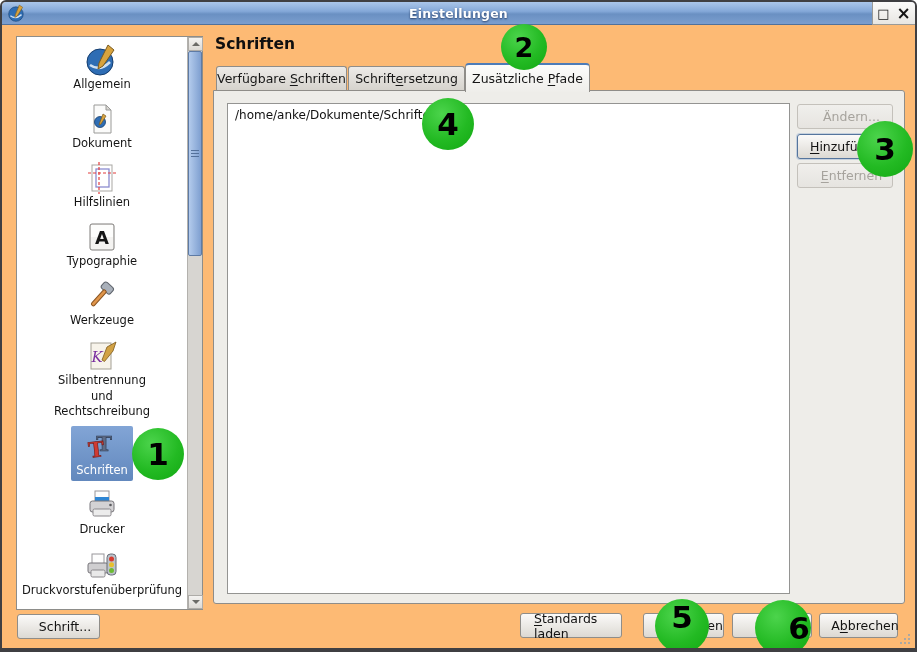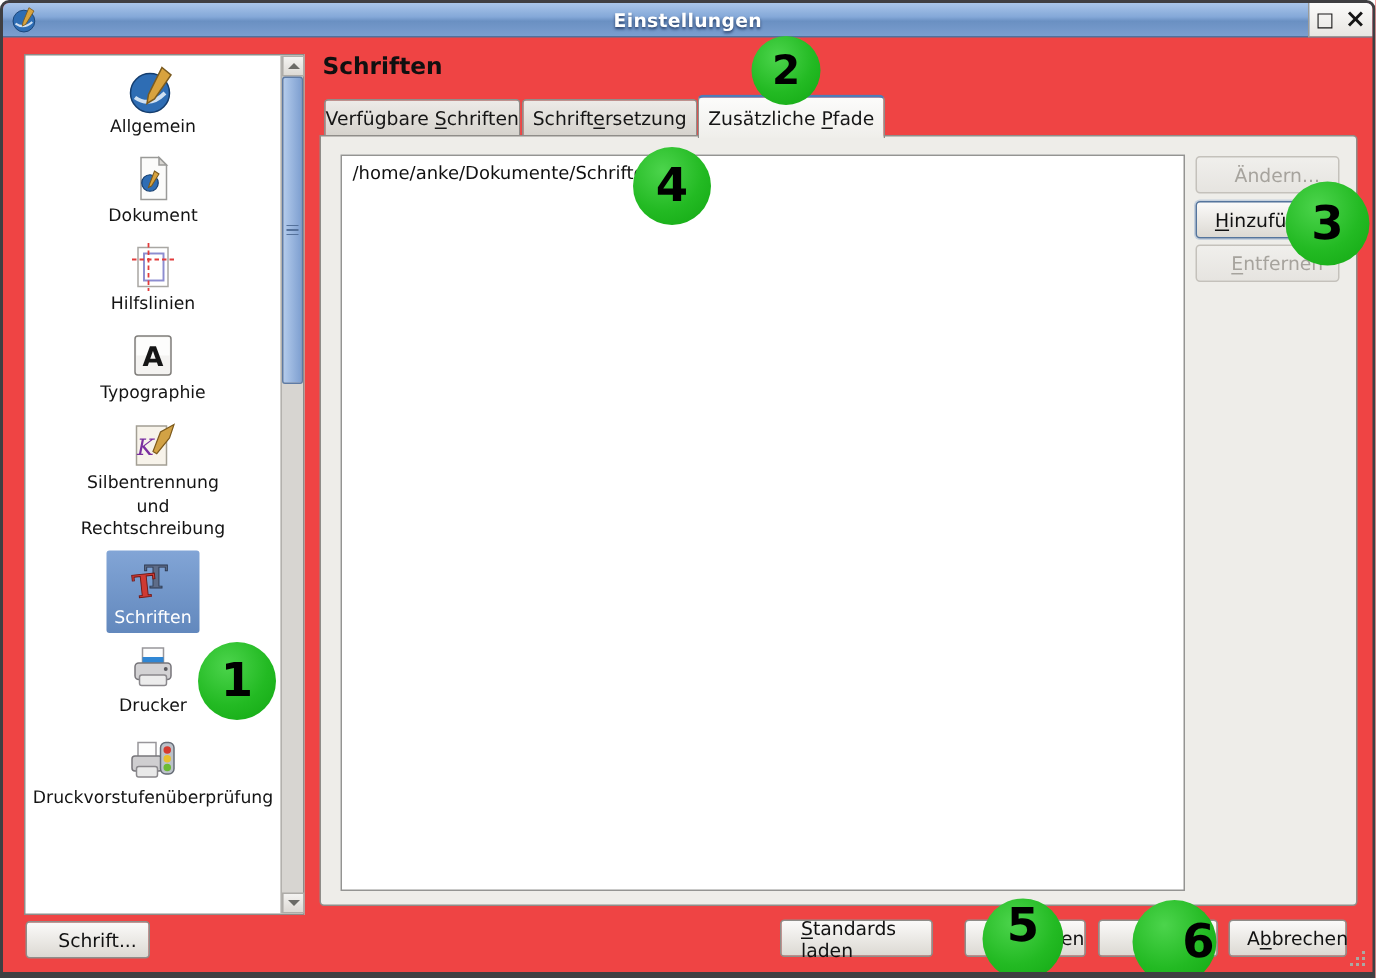--- a/index.html
+++ b/index.html
@@ -1,19 +1,19 @@
 <!DOCTYPE html>
 <html><head>
 <meta charset="utf-8">
 <style>
   * { box-sizing: border-box; margin: 0; padding: 0; }
   html,body { width: 917px; height: 652px; font-family: "DejaVu Sans","Liberation Sans",sans-serif; }
   .window {
     position: relative; width: 917px; height: 652px;
-    background: #ef4444;
+    background: #fdba74;
     border: 2px solid #3f3f42; border-bottom-width: 4px;
     border-radius: 6px 6px 0 0; overflow: hidden;
   }
   
   .titlebar {
     position: absolute; left: 0; right: 0; top: 0; height: 23px;
     background: linear-gradient(#aac6ea 0%, #84a8d8 40%, #6c92c4 55%, #7family 100%);
     background: linear-gradient(#aac6ea 0%, #84a8d8 42%, #6a90c2 55%, #7b9ecf 100%);
     border-bottom: 1px solid #4e6florid;
     border-bottom: 1px solid #51719c;
@@ -199,20 +199,33 @@
             <svg viewBox="0 0 34 34" width="34" height="34">
               <rect x="5" y="4" width="24" height="26" rx="2" fill="#f4f3f1" stroke="#7f7d7a"></rect>
               <rect x="6" y="5" width="22" height="12" fill="#ffffff" opacity="0.8"></rect>
               <text x="17" y="24" text-anchor="middle" font-family="DejaVu Sans, sans-serif" font-size="18" font-weight="bold" fill="#151515">A</text>
             </svg>
           </span>
           <span class="lbl">Typographie</span>
         </div>
       </div>
 
+      <div class="sb-item i5">
+        <div class="cell">
+          <span class="icn">
+            <svg viewBox="0 0 34 34" width="34" height="34">
+              <g transform="rotate(42 17 15)">
+                <rect x="11" y="3" width="12" height="8" rx="2.5" fill="#a9b0ba" stroke="#5f646c"></rect>
+                <rect x="15.4" y="10" width="3.6" height="20" rx="1.6" fill="#e0954a" stroke="#8a5420"></rect>
+              </g>
+            </svg>
+          </span>
+          <span class="lbl">Werkzeuge</span>
+        </div>
+      </div>
 
       <div class="sb-item i6 narrow">
         <div class="cell">
           <span class="icn">
             <svg viewBox="0 0 34 34" width="34" height="34">
               <rect x="6" y="4" width="20" height="26" fill="#f7f3ea" stroke="#a39f94"></rect>
               <text x="12" y="23" text-anchor="middle" font-family="DejaVu Serif, serif" font-style="italic" font-size="15" fill="#7a2fa0">K</text>
               <polygon points="31,3 22,8 17,21 19.5,22.5 28,12" fill="#d2a245" stroke="#7d5a1c" stroke-width="0.8"></polygon>
             </svg>
           </span>

